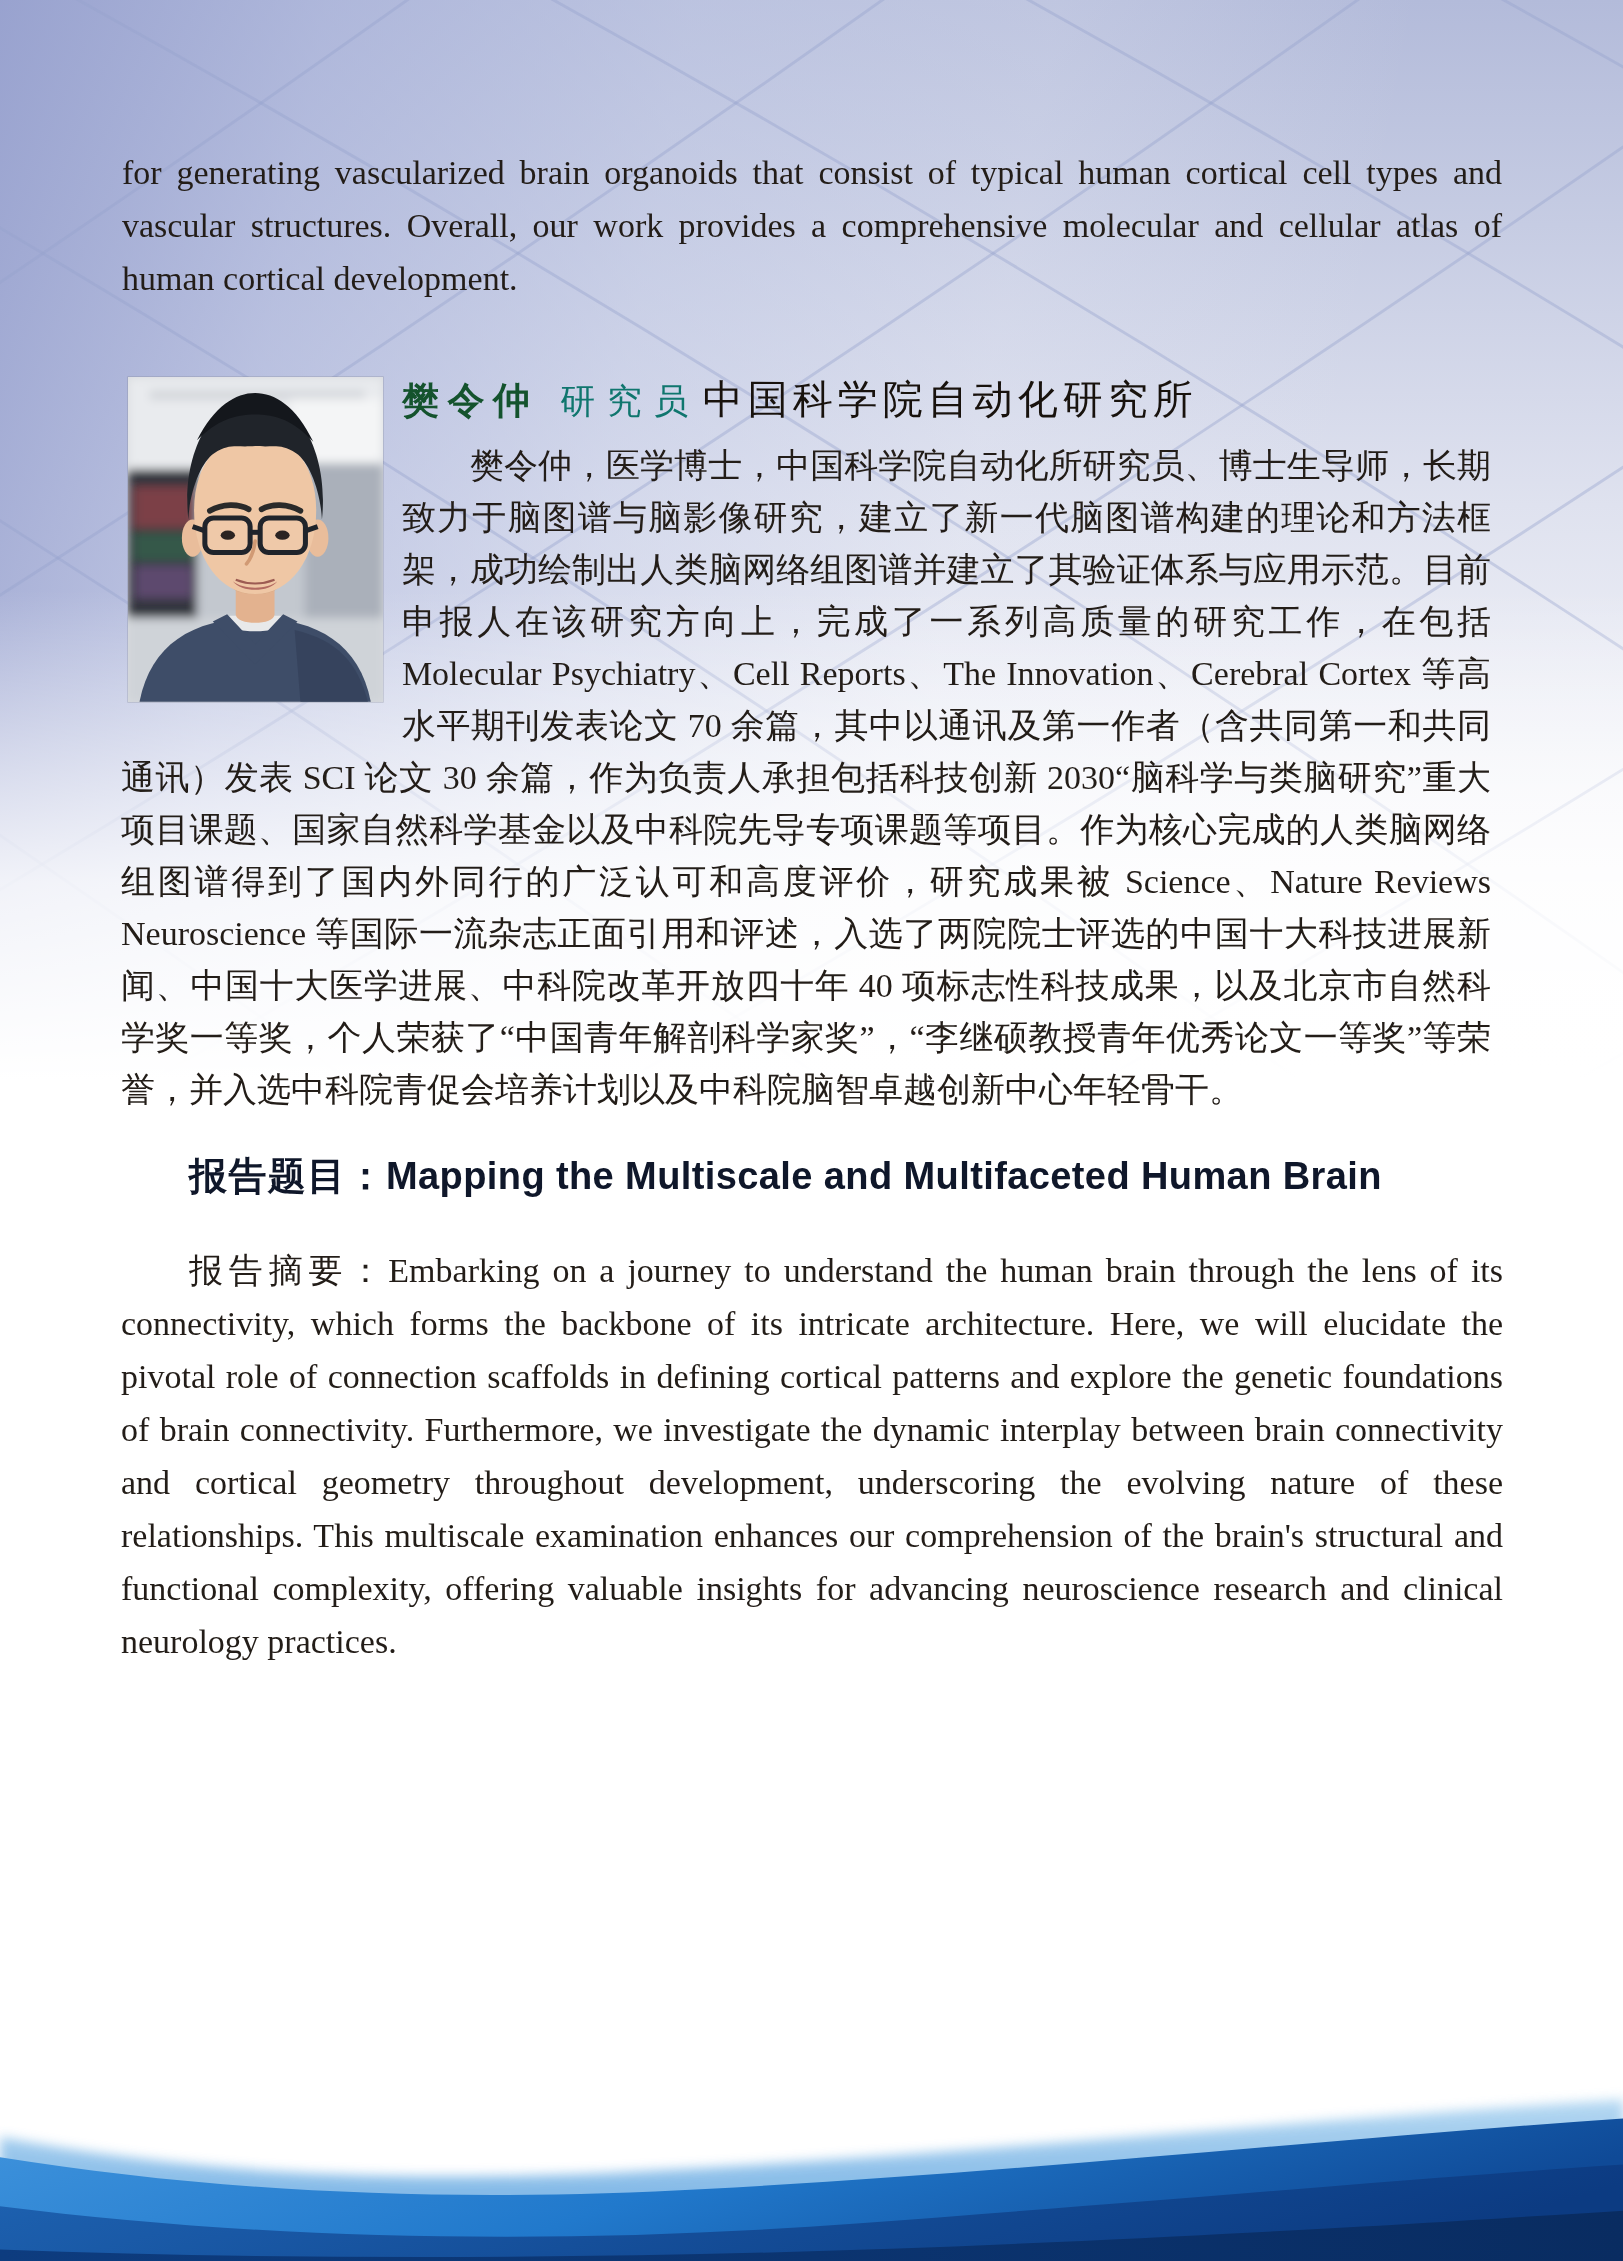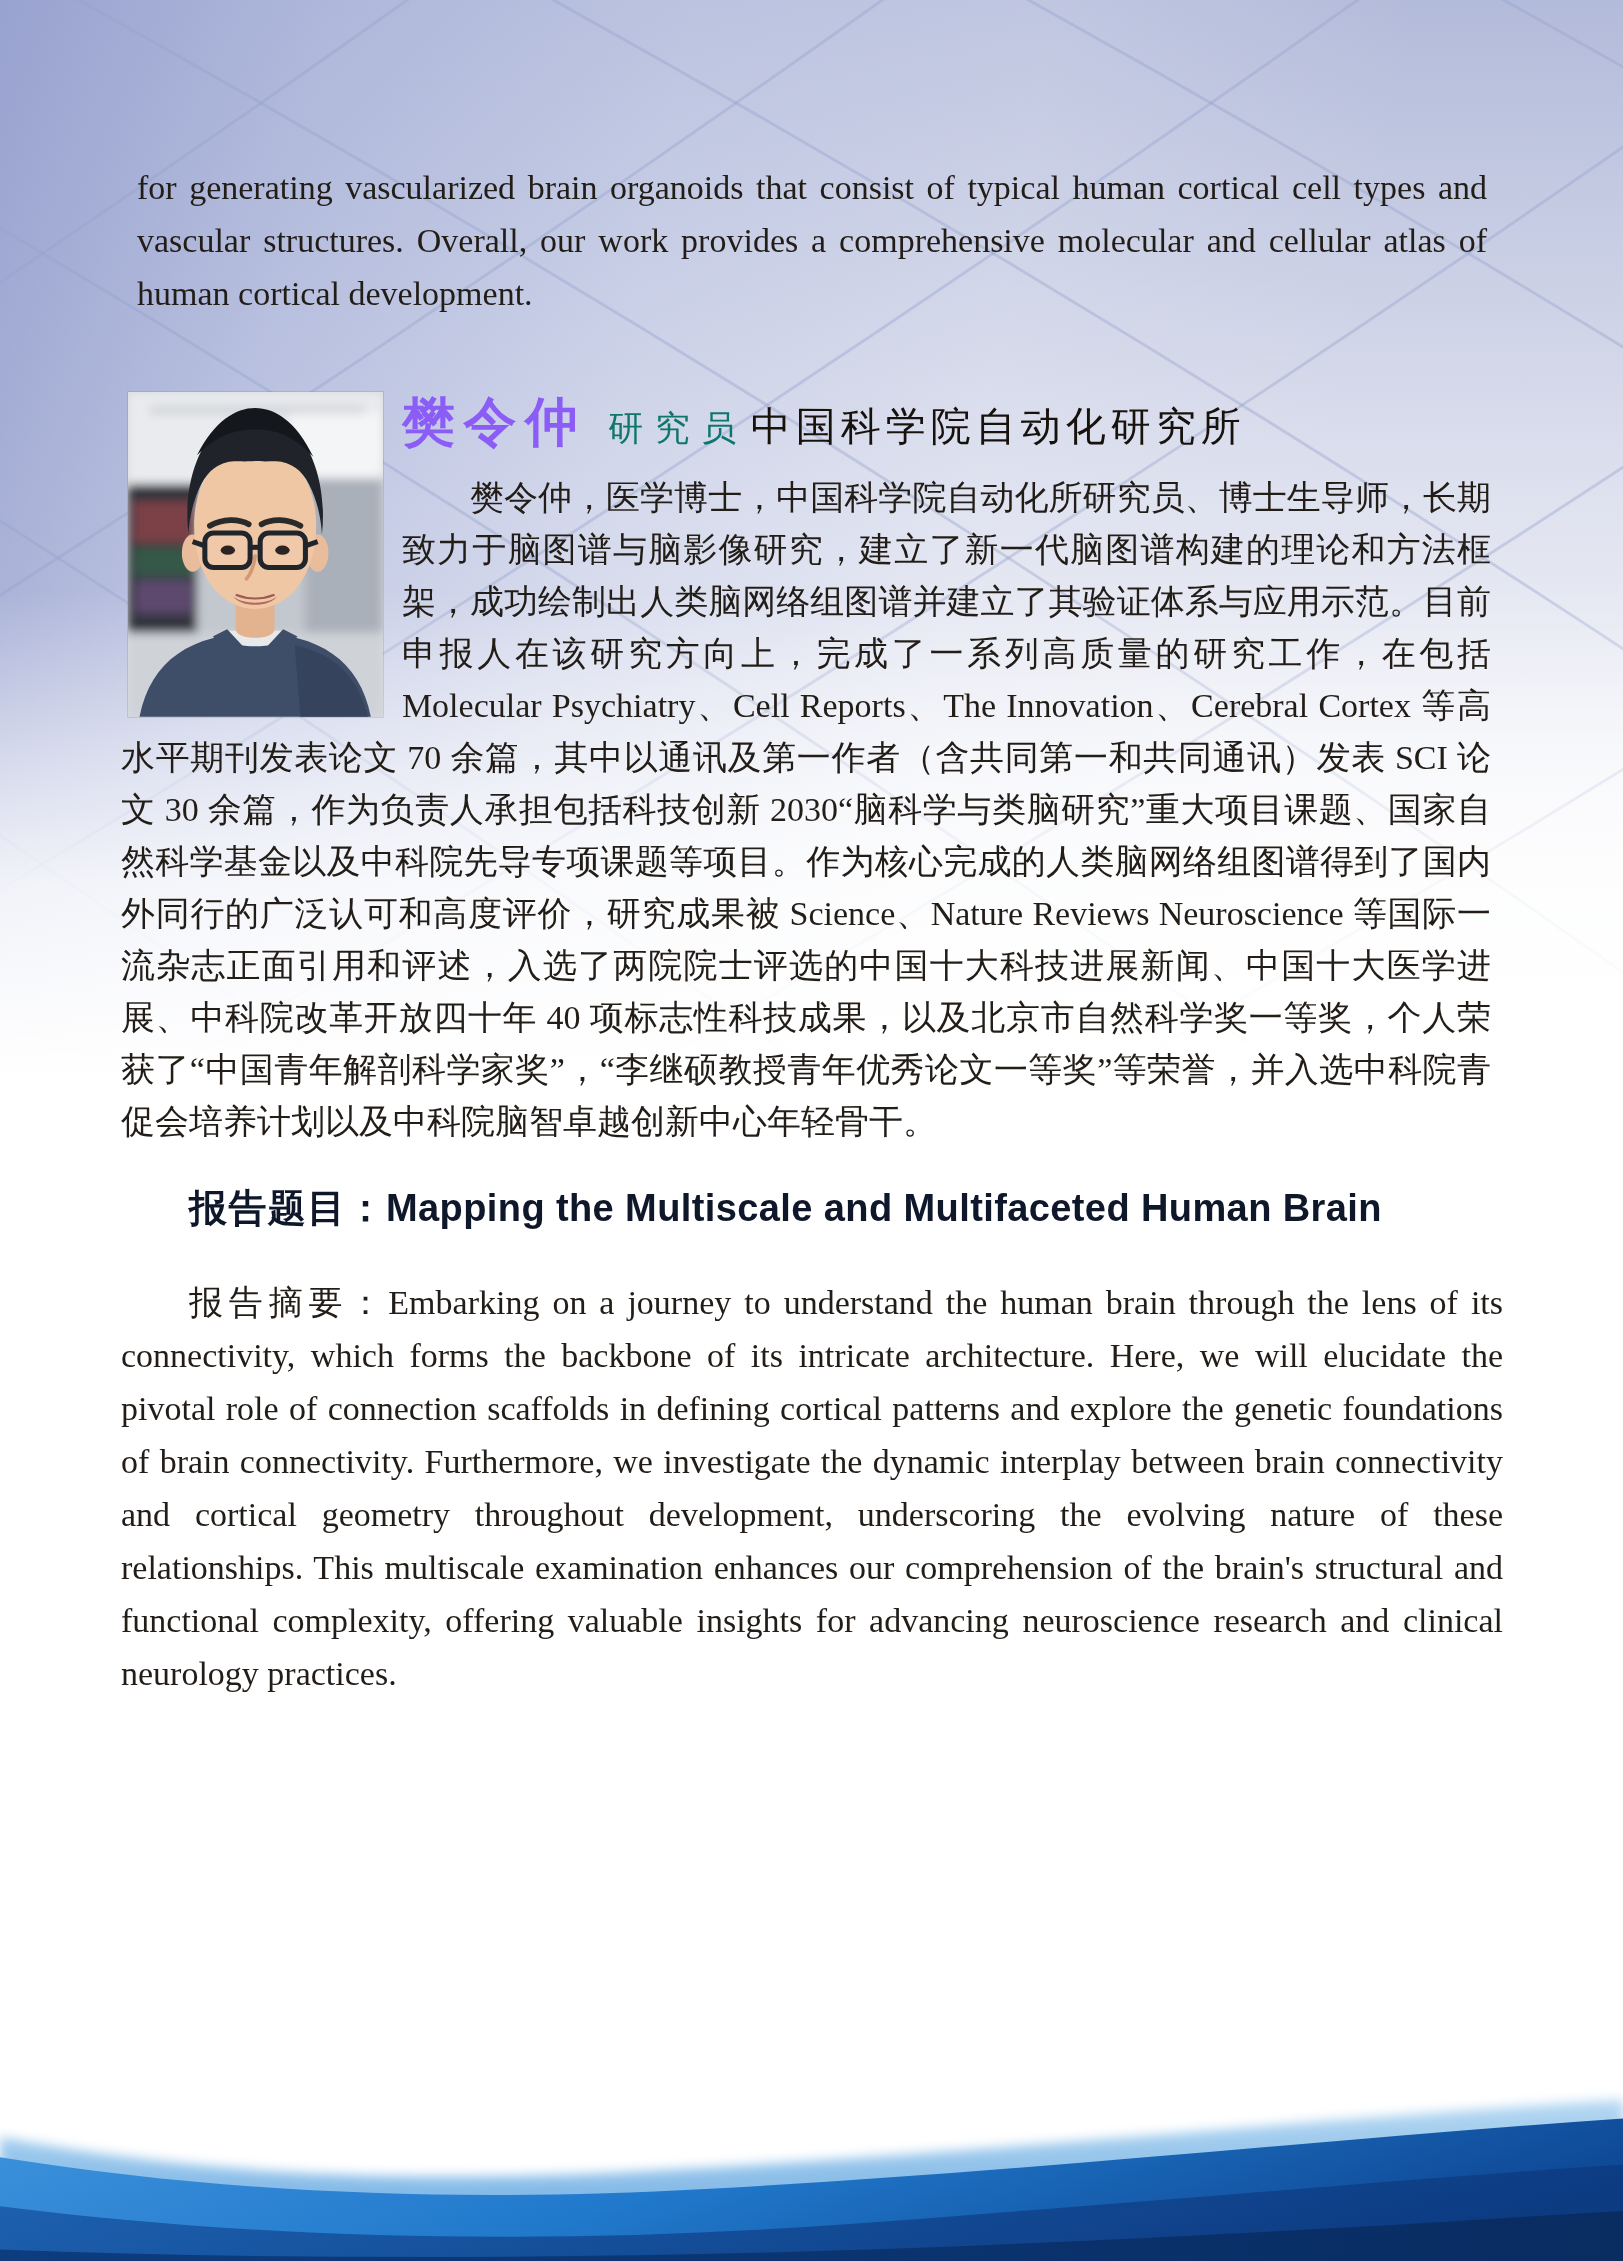--- a/index.html
+++ b/index.html
@@ -20,39 +20,39 @@
   }
   .mesh{position:absolute;top:0;left:0;}
   .meshline{fill:none;stroke:#97a2cc;stroke-width:4;stroke-opacity:0.40;}
   .bg-fade{
     position:absolute;left:0;right:0;top:590px;height:533px;
     background:linear-gradient(to bottom, rgba(255,255,255,0) 0%, rgba(255,255,255,0.82) 55%, #ffffff 92%);
   }
   
   .content{position:relative;z-index:2;padding:145px 121px 0 121px;color:#231d18;}
   .intro{
-    margin:16px;
+    margin:1px;
     font-size:34px;line-height:53px;
     text-align:justify;
   }
   .speaker{margin-top:66px;}
   .photo{
     float:left;width:255px;height:325px;
     margin:5.8px 18.7px 10px 7.2px;
     background:#d7dade;
     box-shadow:0 0 0 0.7px rgba(120,125,135,0.35);
   }
   .photo svg{display:block;}
   .speaker-header{
     padding-left:23px;padding-top:1.4px;
     white-space:nowrap;
   }
   .speaker-name{
-    font-size:53px;font-weight:600;letter-spacing:8.6px;
-    color:#8b5cf6;
+    font-size:37px;font-weight:600;letter-spacing:8.6px;
+    color:#14532d;
     font-family:Liberation Serif, serif;
   }
   .speaker-title{
     font-size:35px;font-weight:400;letter-spacing:11.5px;
     color:#0f766e;margin-left:18.7px;
   }
   .speaker-affil{
     font-size:40px;font-weight:500;letter-spacing:5px;
     color:#18120d;
   }

